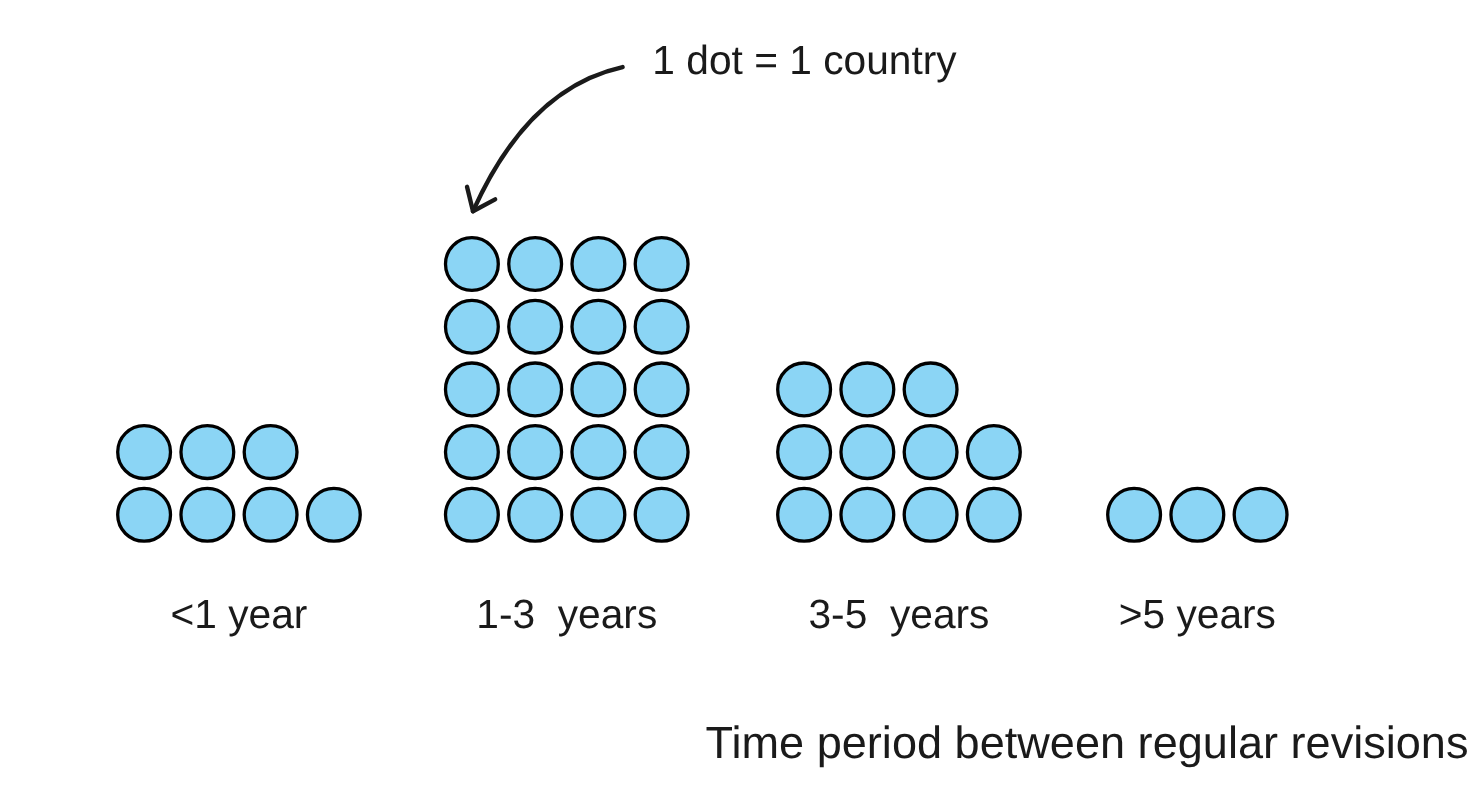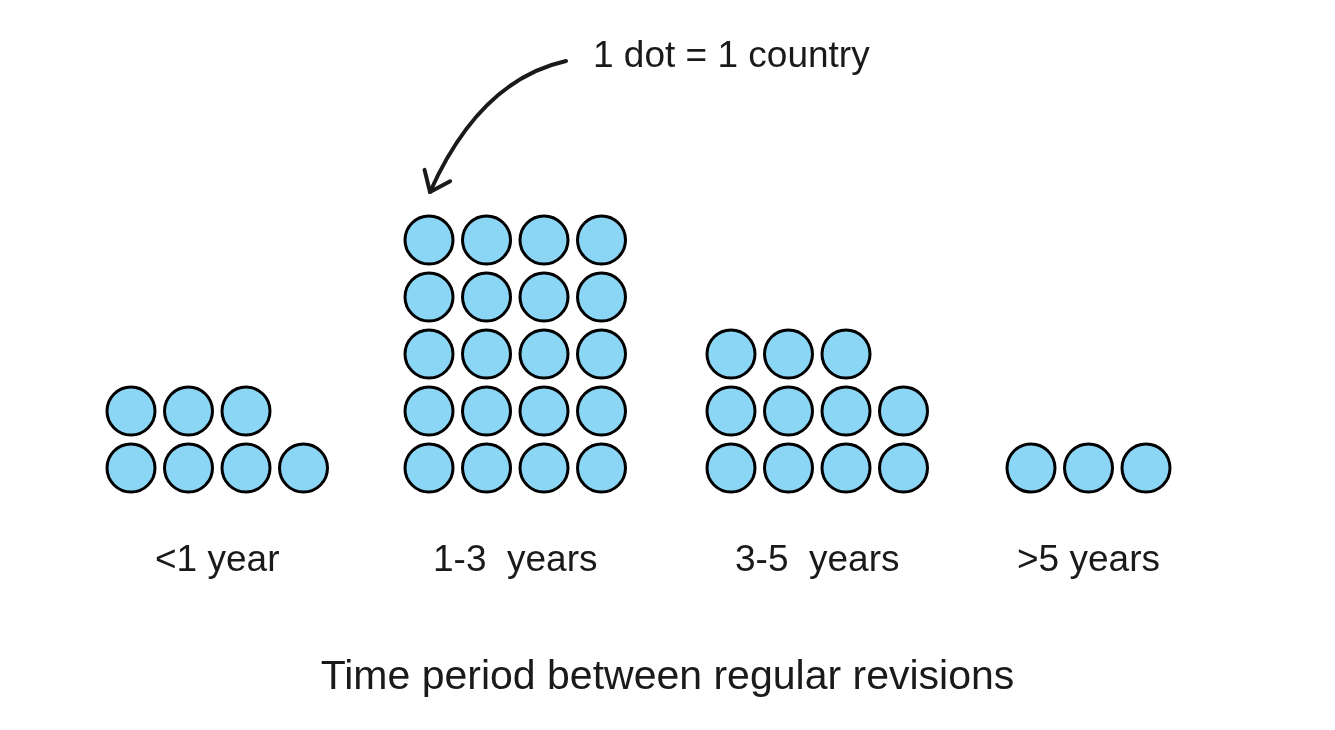--- a/index.html
+++ b/index.html
@@ -33,21 +33,21 @@
     font-family: "Liberation Sans", sans-serif;
     font-size: 37px;
     fill: #1a1a1a;
     white-space: pre;
   }
   .title {
     position: absolute;
     left: 0;
     right: 0;
     top: 655px;
-    text-align: center;
+    text-align: right;
     font-size: 41px;
     line-height: 1;
     color: #1a1a1a;
   }
 </style>
 </head>
 <body>
 
 <div class="stage">
 

